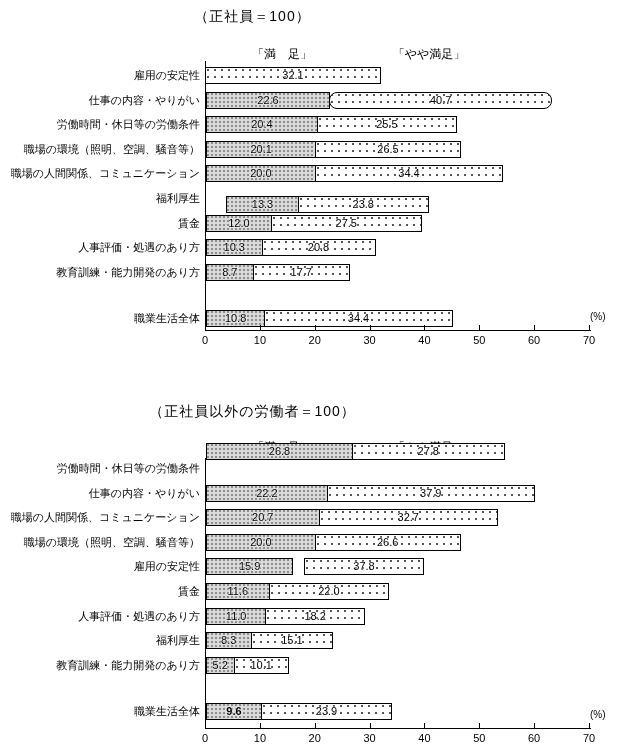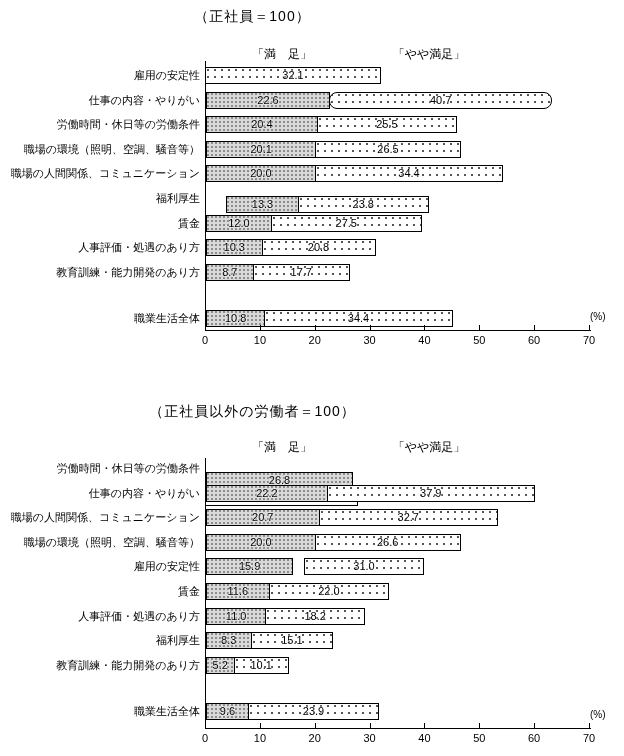--- a/index.html
+++ b/index.html
@@ -178,58 +178,58 @@
         <div class="row-label" style="top: 166px;">雇用の安定性</div>
         <div class="row-label" style="top: 191px;">賃金</div>
         <div class="row-label" style="top: 216px;">人事評価・処遇のあり方</div>
         <div class="row-label" style="top: 240px;">福利厚生</div>
         <div class="row-label" style="top: 265px;">教育訓練・能力開発のあり方</div>
         <div class="row-label" style="top: 311px;">職業生活全体</div>
       </div>
     <div class="plot">
       <div class="vline"></div>
       <div class="bars">
-          <div class="bar-row" style="top: 80px; flex-direction: column;">
+          <div class="bar-row" style="top: 51px;">
             <div class="seg seg1" style="width: 147px;">26.8</div>
             <div class="seg seg2" style="width: 152.5px;">27.8</div>
           </div>
           <div class="bar-row" style="top: 93px;">
             <div class="seg seg1" style="width: 121.8px;">22.2</div>
             <div class="seg seg2" style="width: 207.9px;">37.9</div>
           </div>
           <div class="bar-row" style="top: 117px;">
             <div class="seg seg1" style="width: 113.6px;">20.7</div>
             <div class="seg seg2" style="width: 179.4px;">32.7</div>
           </div>
           <div class="bar-row" style="top: 142px;">
             <div class="seg seg1" style="width: 109.7px;">20.0</div>
             <div class="seg seg2" style="width: 145.9px;">26.6</div>
           </div>
           <div class="bar-row" style="top: 166px; gap: 12px;">
             <div class="seg seg1" style="width: 87.2px;">15.9</div>
-            <div class="seg seg2" style="width: 119.6px;">31.0</div>
+            <div class="seg seg2" style="width: 119.6px;">37.8</div>
           </div>
           <div class="bar-row" style="top: 191px;">
             <div class="seg seg1" style="width: 63.6px;">11.6</div>
             <div class="seg seg2" style="width: 120.7px;">22.0</div>
           </div>
           <div class="bar-row" style="top: 216px;">
             <div class="seg seg1" style="width: 60.3px;">11.0</div>
             <div class="seg seg2" style="width: 99.8px;">18.2</div>
           </div>
           <div class="bar-row" style="top: 240px;">
             <div class="seg seg1" style="width: 45.5px;">8.3</div>
             <div class="seg seg2" style="width: 82.8px;">15.1</div>
           </div>
           <div class="bar-row" style="top: 265px;">
             <div class="seg seg1" style="width: 28.5px;">5.2</div>
             <div class="seg seg2" style="width: 55.4px;">10.1</div>
           </div>
           <div class="bar-row" style="top: 311px;">
-            <div class="seg seg1" style="width: 43px;">9.6</div>
+            <div class="seg seg1" style="width: 56px; font-weight: bold;">9.6</div>
             <div class="seg seg2" style="width: 131.1px;">23.9</div>
           </div>
         </div>
       <div class="axis-line"></div>
       <div class="tick-marks">
           <div class="tick-mark" style="left: 0px;"></div>
           <div class="tick-mark" style="left: 54.9px;"></div>
           <div class="tick-mark" style="left: 109.7px;"></div>
           <div class="tick-mark" style="left: 164.6px;"></div>
           <div class="tick-mark" style="left: 219.4px;"></div>

